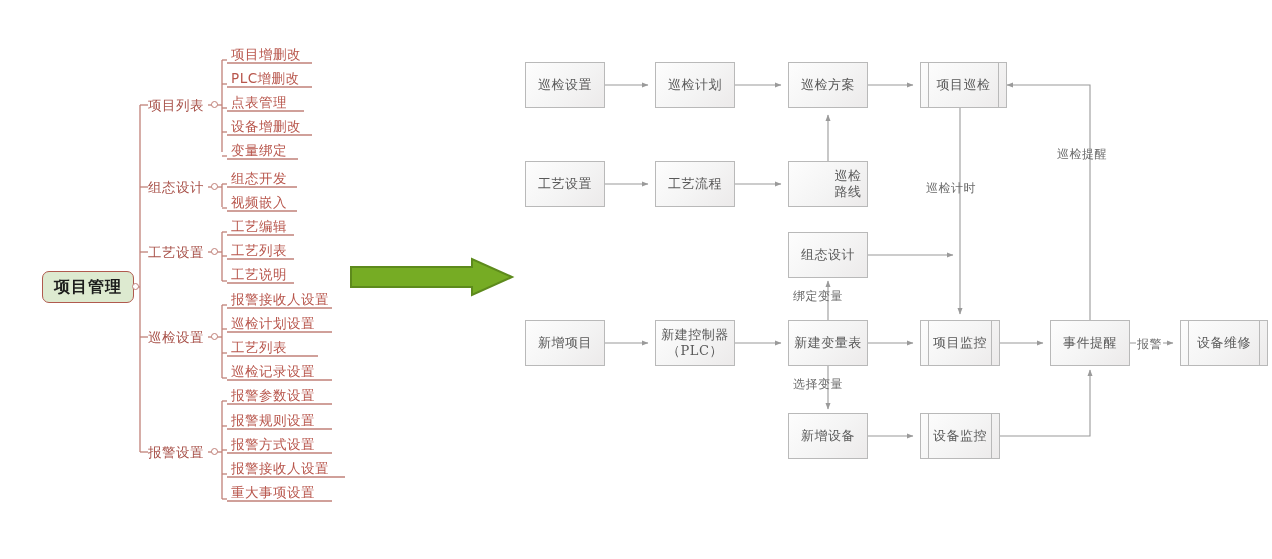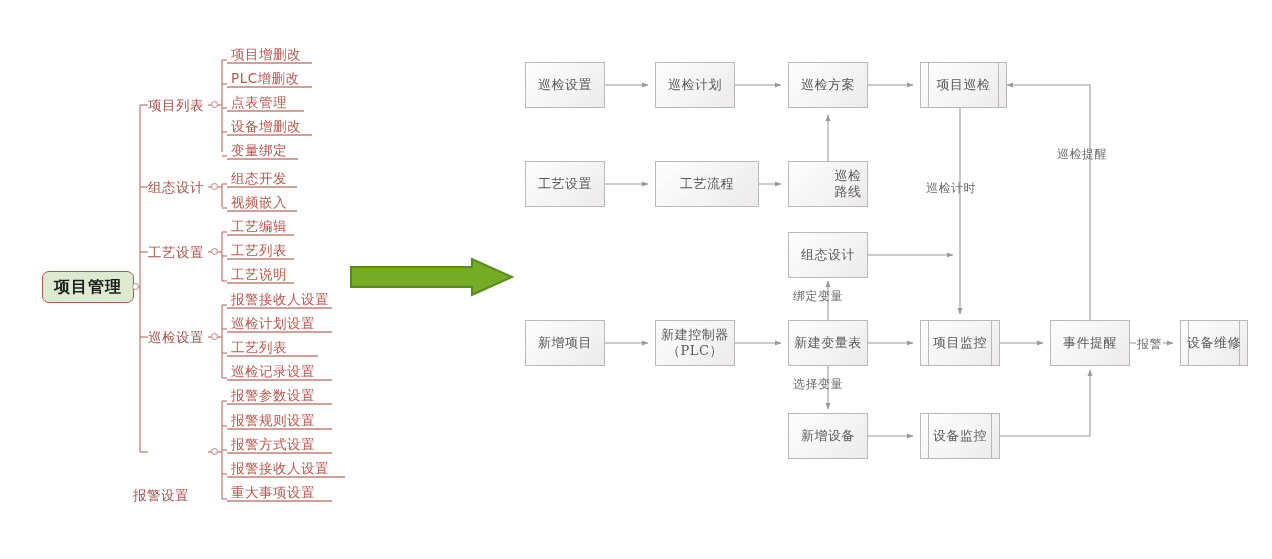--- a/index.html
+++ b/index.html
@@ -167,21 +167,21 @@
 
     <div class="mm-branch" style="left:148px;top:179px;">组态设计</div>
     <div class="mm-dot" style="left:211px;top:183px;"></div>
 
     <div class="mm-branch" style="left:148px;top:244px;">工艺设置</div>
     <div class="mm-dot" style="left:211px;top:248px;"></div>
 
     <div class="mm-branch" style="left:148px;top:329px;">巡检设置</div>
     <div class="mm-dot" style="left:211px;top:333px;"></div>
 
-    <div class="mm-branch" style="left:133px;top:444px;margin-top:43px;">报警设置</div>
+    <div class="mm-branch" style="left:148px;top:444px;">报警设置</div>
     <div class="mm-dot" style="left:211px;top:448px;"></div>
 
     <div class="mm-leaf" style="left:231px;top:46px;">项目增删改</div>
     <div class="mm-leaf" style="left:231px;top:70px;">PLC增删改</div>
     <div class="mm-leaf" style="left:231px;top:94px;">点表管理</div>
     <div class="mm-leaf" style="left:231px;top:118px;">设备增删改</div>
     <div class="mm-leaf" style="left:231px;top:142px;">变量绑定</div>
 
     <div class="mm-leaf" style="left:231px;top:170px;">组态开发</div>
     <div class="mm-leaf" style="left:231px;top:194px;">视频嵌入</div>
@@ -256,21 +256,21 @@
     <div class="fbox pre" style="left:920px;top:62px;width:87px;height:46px;">
       <span>项目巡检</span>
     </div>
     <div class="fbox" style="left:788px;top:62px;width:80px;height:46px;">
       <span>巡检方案</span>
     </div>
 
     <div class="fbox" style="left:525px;top:161px;width:80px;height:46px;">
       <span>工艺设置</span>
     </div>
-    <div class="fbox" style="left:655px;top:161px;width:104px;height:46px;">
+    <div class="fbox" style="left:655px;top:161px;width:80px;height:46px;">
       <span>工艺流程</span>
     </div>
     <div class="fbox" style="left:788px;top:161px;width:80px;height:46px;padding-left:40px;">
       <span>巡检路线</span>
     </div>
 
     <div class="fbox" style="left:788px;top:232px;width:80px;height:46px;">
       <span>组态设计</span>
     </div>
 
@@ -283,21 +283,21 @@
     </div>
     <div class="fbox" style="left:788px;top:320px;width:80px;height:46px;">
       <span>新建变量表</span>
     </div>
     <div class="fbox pre" style="left:920px;top:320px;width:80px;height:46px;">
       <span>项目监控</span>
     </div>
     <div class="fbox" style="left:1050px;top:320px;width:80px;height:46px;">
       <span>事件提醒</span>
     </div>
-    <div class="fbox pre" style="left:1180px;top:320px;width:68px;height:46px;">
+    <div class="fbox pre" style="left:1180px;top:320px;width:88px;height:46px;">
       <span>设备维修</span>
     </div>
 
     <div class="fbox" style="left:788px;top:413px;width:80px;height:46px;">
       <span>新增设备</span>
     </div>
     <div class="fbox pre" style="left:920px;top:413px;width:80px;height:46px;">
       <span>设备监控</span>
     </div>
 

